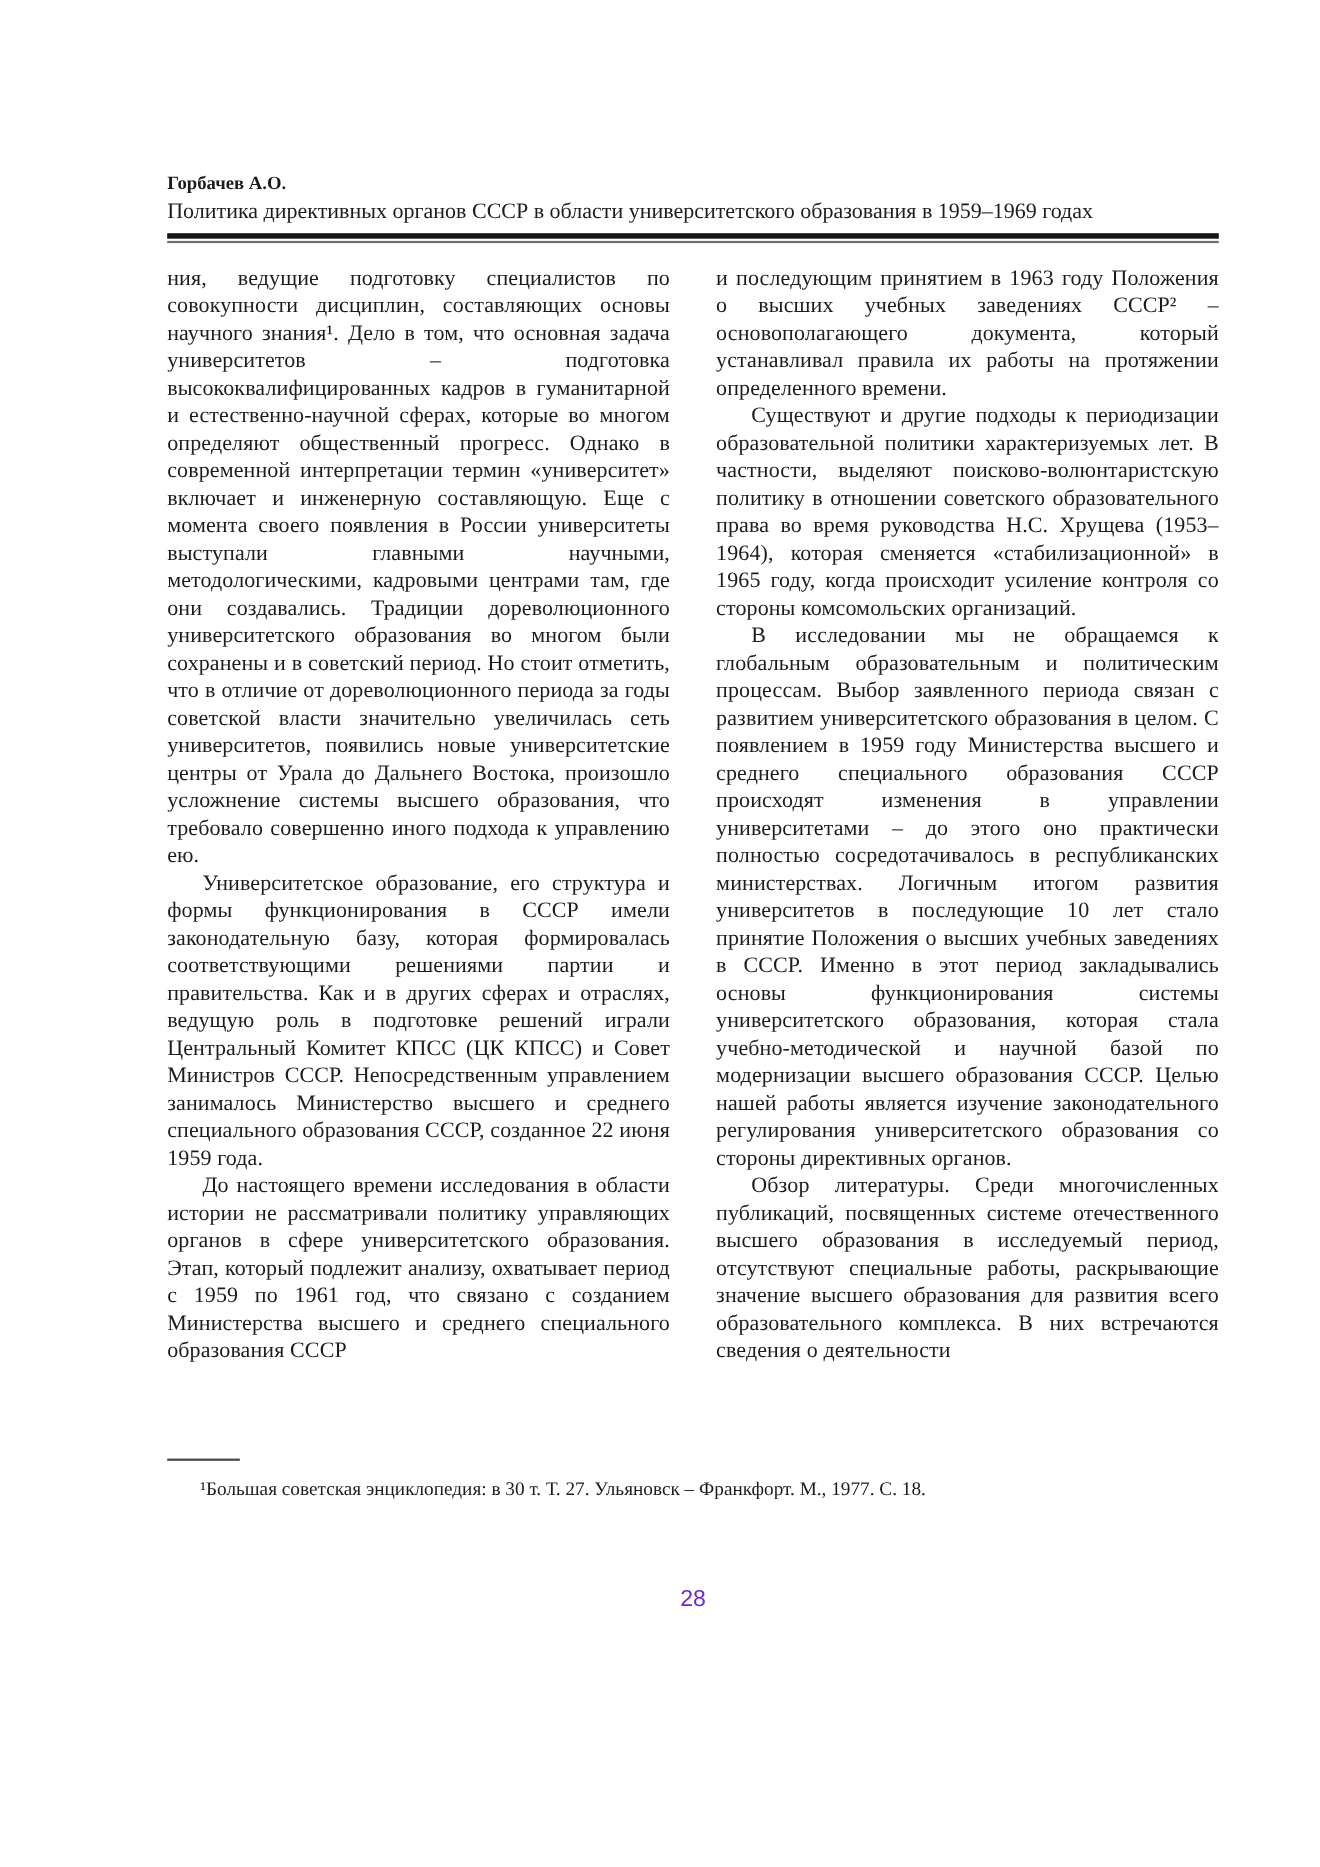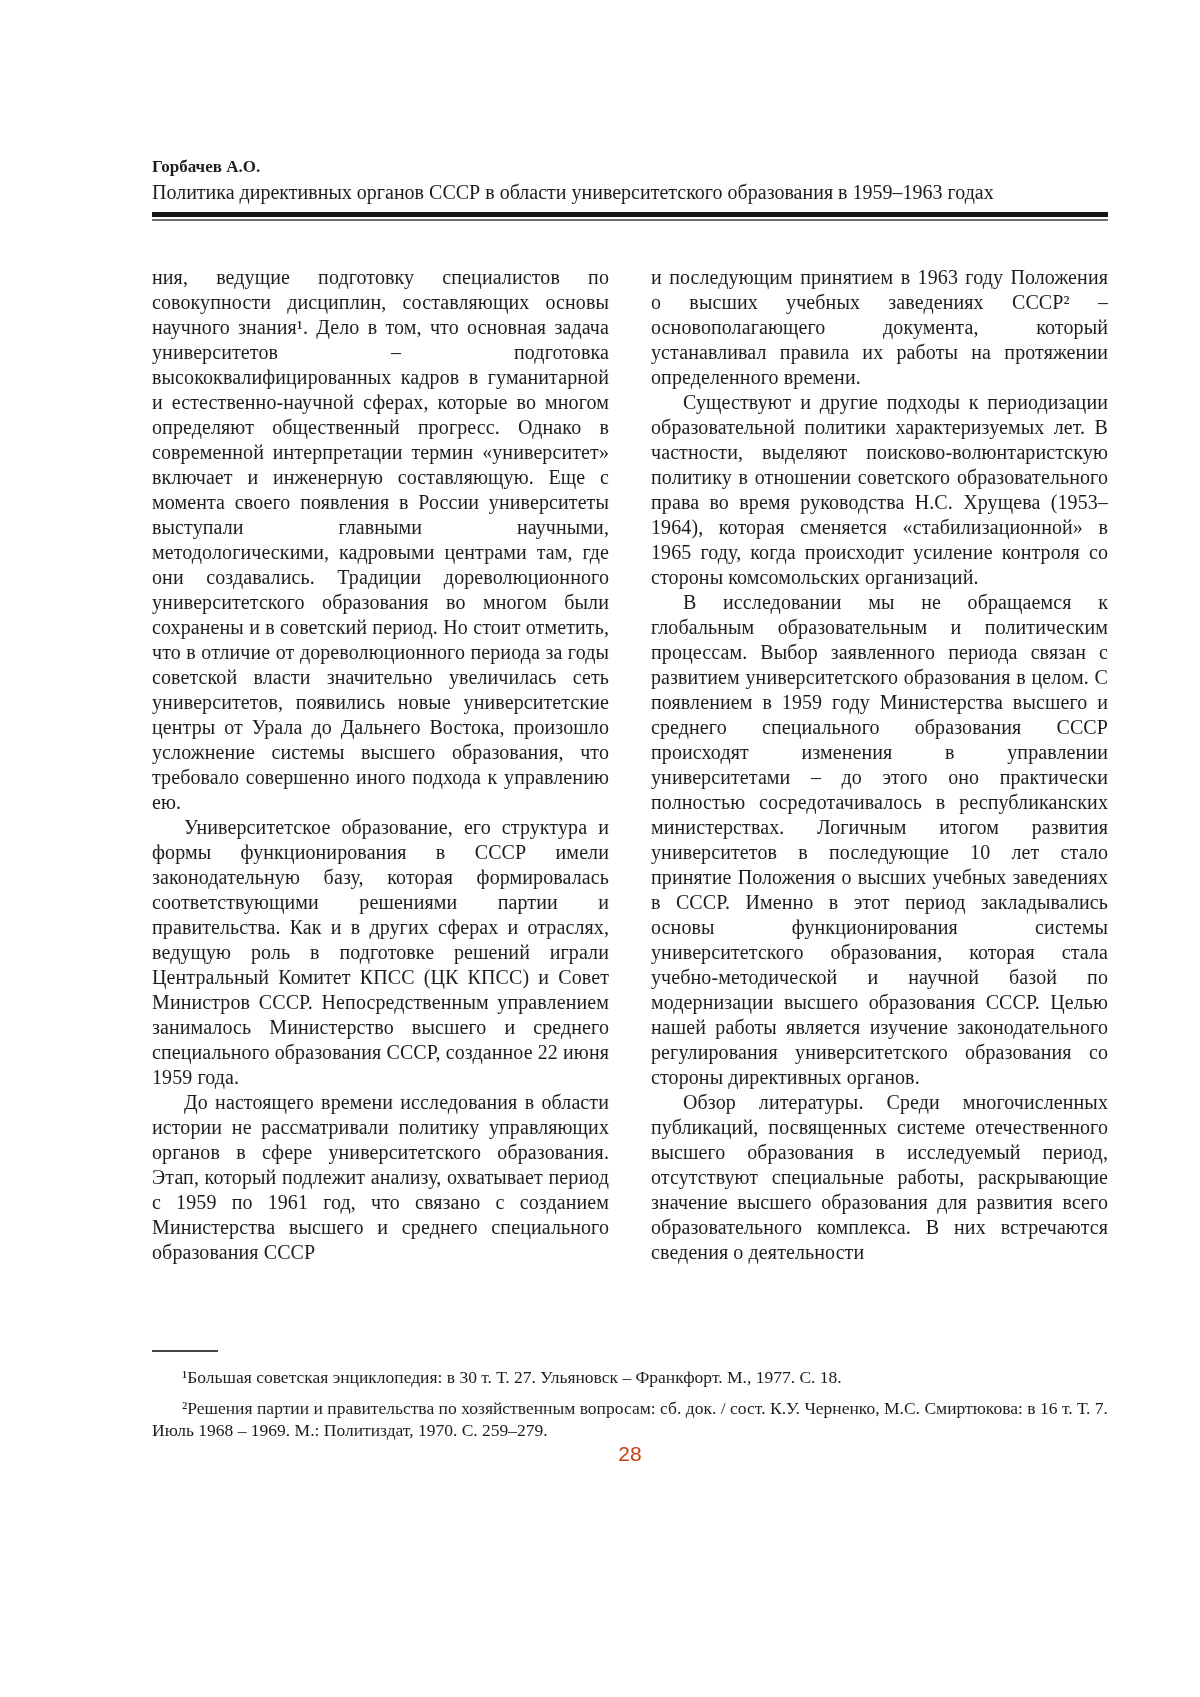--- a/index.html
+++ b/index.html
@@ -35,21 +35,21 @@
     background: #161616;
   }
   .rule-thin {
     margin-top: 2px;
     height: 2px;
     background: #6e6e6e;
   }
   .columns {
     display: flex;
     gap: 42px;
-    margin-top: 44px;
+    margin-top: 20px;
     height: 1045px;
     overflow: hidden;
   }
   .column {
     flex: 1 1 0;
     text-align: justify;
     font-size: 20px;
     line-height: 25px;
     letter-spacing: 0.1px;
   }
@@ -73,32 +73,32 @@
     text-align: justify;
   }
   .page-number {
     position: absolute;
     top: 1442px;
     left: 152px;
     width: 956px;
     text-align: center;
     font-family: "Liberation Sans", sans-serif;
     font-size: 21px;
-    color: #c2410c;
+    color: #6d28d9;
   }
 </style>
 </head>
 <body>
 
 <div class="page">
   <div class="content">
 
     <header>
       <div class="hdr-author">Горбачев А.О.</div>
-      <div class="hdr-title">Политика директивных органов СССР в области университетского образования в 1959–1963 годах</div>
+      <div class="hdr-title">Политика директивных органов СССР в области университетского образования в 1959–1969 годах</div>
       <div class="rule-thick"></div>
       <div class="rule-thin"></div>
     </header>
 
     <main class="columns">
       <div class="column" id="col-0">
           <p class="para">ния, ведущие подготовку специалистов по совокупности дисциплин, составляющих основы научного знания¹. Дело в том, что основная задача университетов – подготовка высококвалифицированных кадров в гуманитарной и естественно-научной сферах, которые во многом определяют общественный прогресс. Однако в современной интерпретации термин «университет» включает и инженерную составляющую. Еще с момента своего появления в России университеты выступали главными научными, методологическими, кадровыми центрами там, где они создавались. Традиции дореволюционного университетского образования во многом были сохранены и в советский период. Но стоит отметить, что в отличие от дореволюционного периода за годы советской власти значительно увеличилась сеть университетов, появились новые университетские центры от Урала до Дальнего Востока, произошло усложнение системы высшего образования, что требовало совершенно иного подхода к управлению ею.</p>
           <p class="para indent">Университетское образование, его структура и формы функционирования в СССР имели законодательную базу, которая формировалась соответствующими решениями партии и правительства. Как и в других сферах и отраслях, ведущую роль в подготовке решений играли Центральный Комитет КПСС (ЦК КПСС) и Совет Министров СССР. Непосредственным управлением занималось Министерство высшего и среднего специального образования СССР, созданное 22 июня 1959 года.</p>
           <p class="para indent">До настоящего времени исследования в области истории не рассматривали политику управляющих органов в сфере университетского образования. Этап, который подлежит анализу, охватывает период с 1959 по 1961 год, что связано с созданием Министерства высшего и среднего специального образования СССР</p>
         </div>
@@ -106,18 +106,17 @@
           <p class="para">и последующим принятием в 1963 году Положения о высших учебных заведениях СССР² – основополагающего документа, который устанавливал правила их работы на протяжении определенного времени.</p>
           <p class="para indent">Существуют и другие подходы к периодизации образовательной политики характеризуемых лет. В частности, выделяют поисково-волюнтаристскую политику в отношении советского образовательного права во время руководства Н.С. Хрущева (1953–1964), которая сменяется «стабилизационной» в 1965 году, когда происходит усиление контроля со стороны комсомольских организаций.</p>
           <p class="para indent">В исследовании мы не обращаемся к глобальным образовательным и политическим процессам. Выбор заявленного периода связан с развитием университетского образования в целом. С появлением в 1959 году Министерства высшего и среднего специального образования СССР происходят изменения в управлении университетами – до этого оно практически полностью сосредотачивалось в республиканских министерствах. Логичным итогом развития университетов в последующие 10 лет стало принятие Положения о высших учебных заведениях в СССР. Именно в этот период закладывались основы функционирования системы университетского образования, которая стала учебно-методической и научной базой по модернизации высшего образования СССР. Целью нашей работы является изучение законодательного регулирования университетского образования со стороны директивных органов.</p>
           <p class="para indent"><b>Обзор литературы. </b>Среди многочисленных публикаций, посвященных системе отечественного высшего образования в исследуемый период, отсутствуют специальные работы, раскрывающие значение высшего образования для развития всего образовательного комплекса. В них встречаются сведения о деятельности</p>
         </div>
     </main>
 
     <div class="footnote-rule"></div>
     <div class="footnotes" id="footnotes">
         <p class="footnote">¹Большая советская энциклопедия: в 30 т. Т. 27. Ульяновск – Франкфорт. М., 1977. С. 18.</p>
-        <p class="footnote">²Решения партии и правительства по хозяйственным вопросам: сб. док. / сост. К.У. Черненко, М.С. Смиртюкова: в 16 т. Т. 7. Июль 1968 – 1969. М.: Политиздат, 1970. С. 259–279.</p>
       </div>
   </div>
 
   <div class="page-number">28</div>
 </div>
 
 </body></html>

